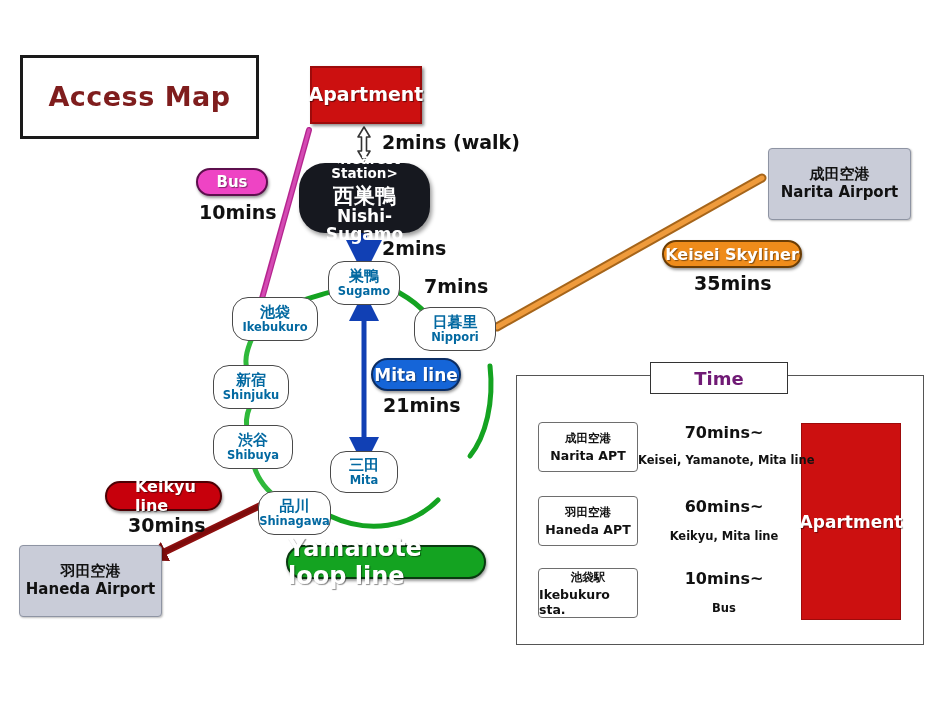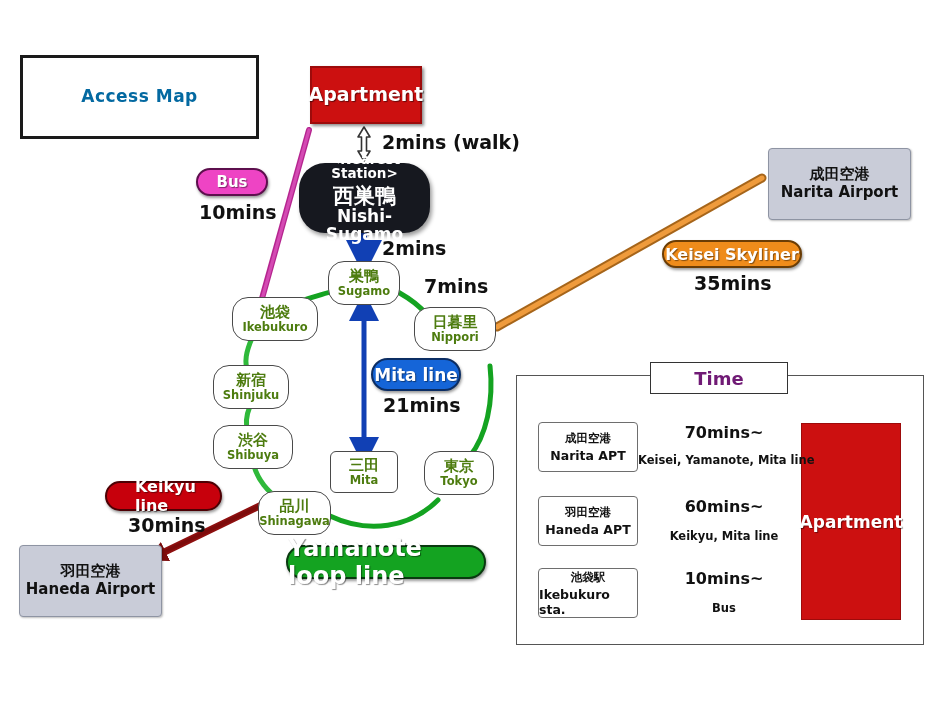--- a/index.html
+++ b/index.html
@@ -32,22 +32,22 @@
     align-items: center;
     justify-content: center;
     text-align: center;
     line-height: 1.05;
   }
 
   
   .title-box {
     border: 3px solid #1a1a1a;
     background: #ffffff;
-    color: #0369a1;
-    font-size: 17px;
+    color: #7f1d1d;
+    font-size: 27px;
     font-weight: bold;
     letter-spacing: 0.5px;
   }
 
   
   .apartment-box {
     background: #cc1010;
     border: 2px solid #9d0b0b;
     color: #ffffff;
     font-size: 19px;
@@ -78,21 +78,21 @@
     font-size: 17px;
     font-weight: bold;
     margin-top: 1px;
   }
 
   
   .station {
     background: #ffffff;
     border: 1.6px solid #4a4a4a;
     border-radius: 16px;
-    color: #4d7c0f;
+    color: #0369a1;
   }
   .station .jp {
     font-size: 15px;
     font-weight: bold;
   }
   .station .en {
     font-size: 11.5px;
     font-weight: bold;
     margin-top: 1px;
   }
@@ -308,29 +308,25 @@
   <div class="node station" style="left:213px; top:425px; width:80px; height:44px;">
     <span class="jp">渋谷</span>
     <span class="en">Shibuya</span>
   </div>
 
   <div class="node station" style="left:258px; top:491px; width:73px; height:44px;">
     <span class="jp">品川</span>
     <span class="en">Shinagawa</span>
   </div>
 
-  <div class="node station" style="left:330px; top:451px; width:68px; height:42px;border-radius:6px;">
+  <div class="node station" style="left:330px; top:451px; width:68px; height:42px;">
     <span class="jp">三田</span>
     <span class="en">Mita</span>
   </div>
 
-  <div class="node station" style="left:424px; top:451px; width:70px; height:44px;">
-    <span class="jp">東京</span>
-    <span class="en">Tokyo</span>
-  </div>
 
   <div class="node station" style="left:414px; top:307px; width:82px; height:44px;">
     <span class="jp">日暮里</span>
     <span class="en">Nippori</span>
   </div>
 
   <div class="node airport" style="left:768px; top:148px; width:143px; height:72px;">
     <span class="jp">成田空港</span>
     <span class="en">Narita Airport</span>
   </div>

